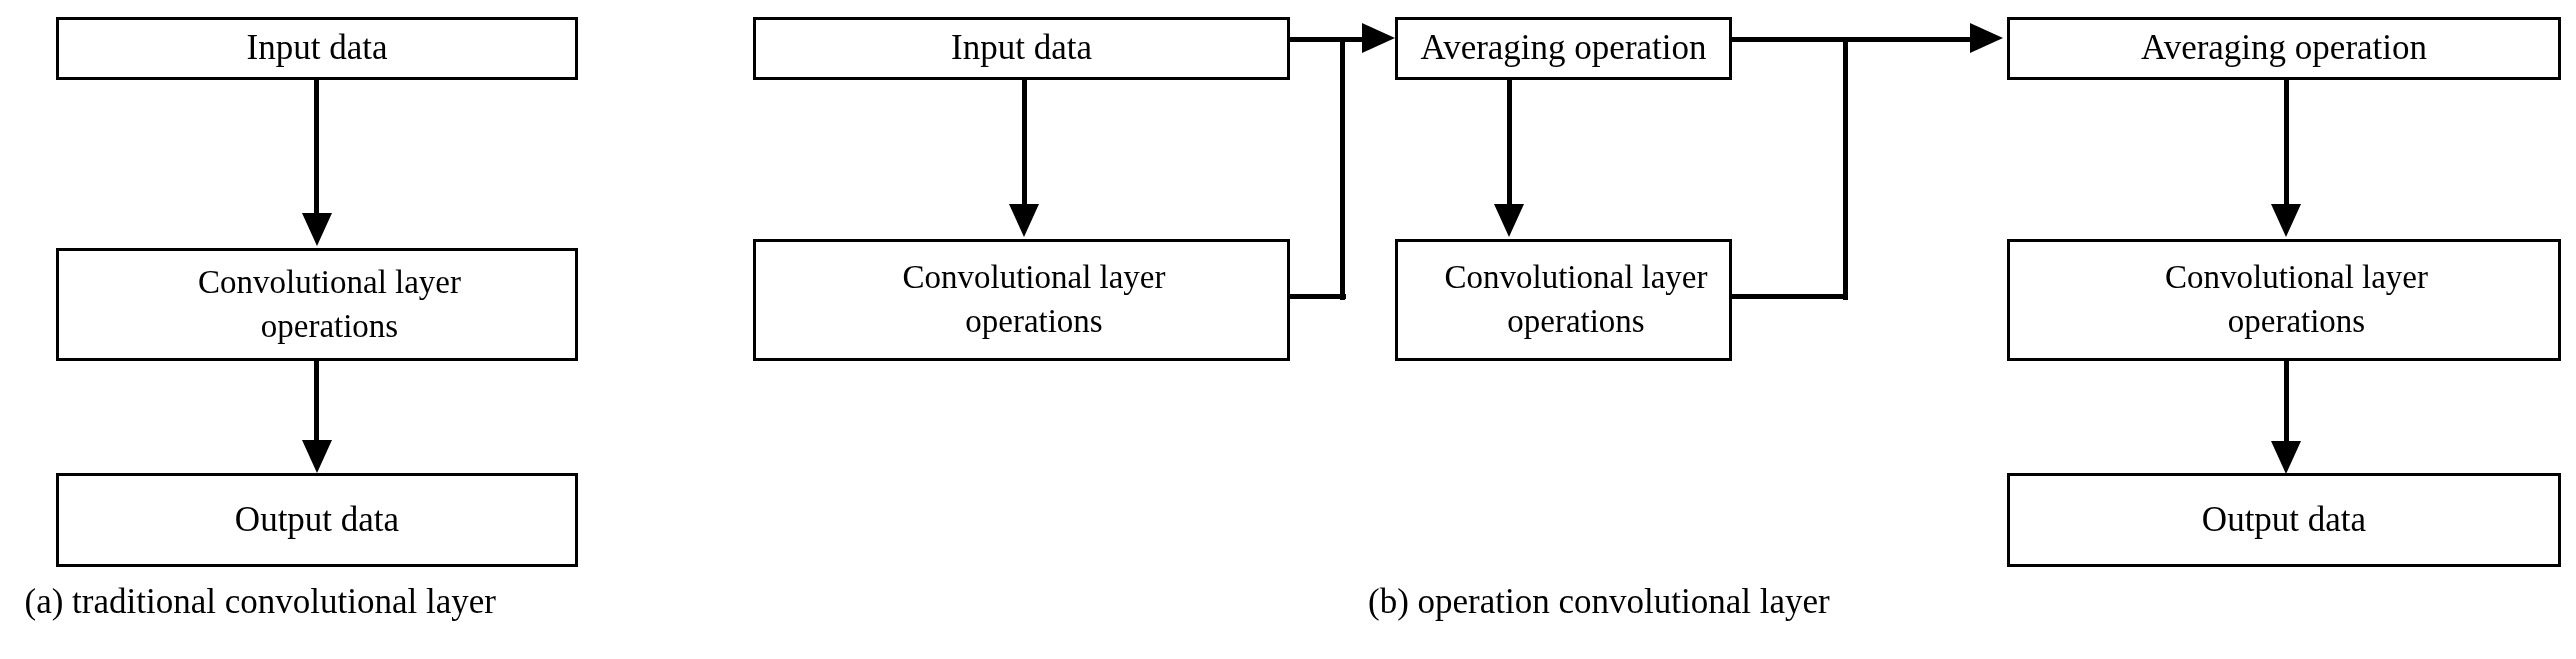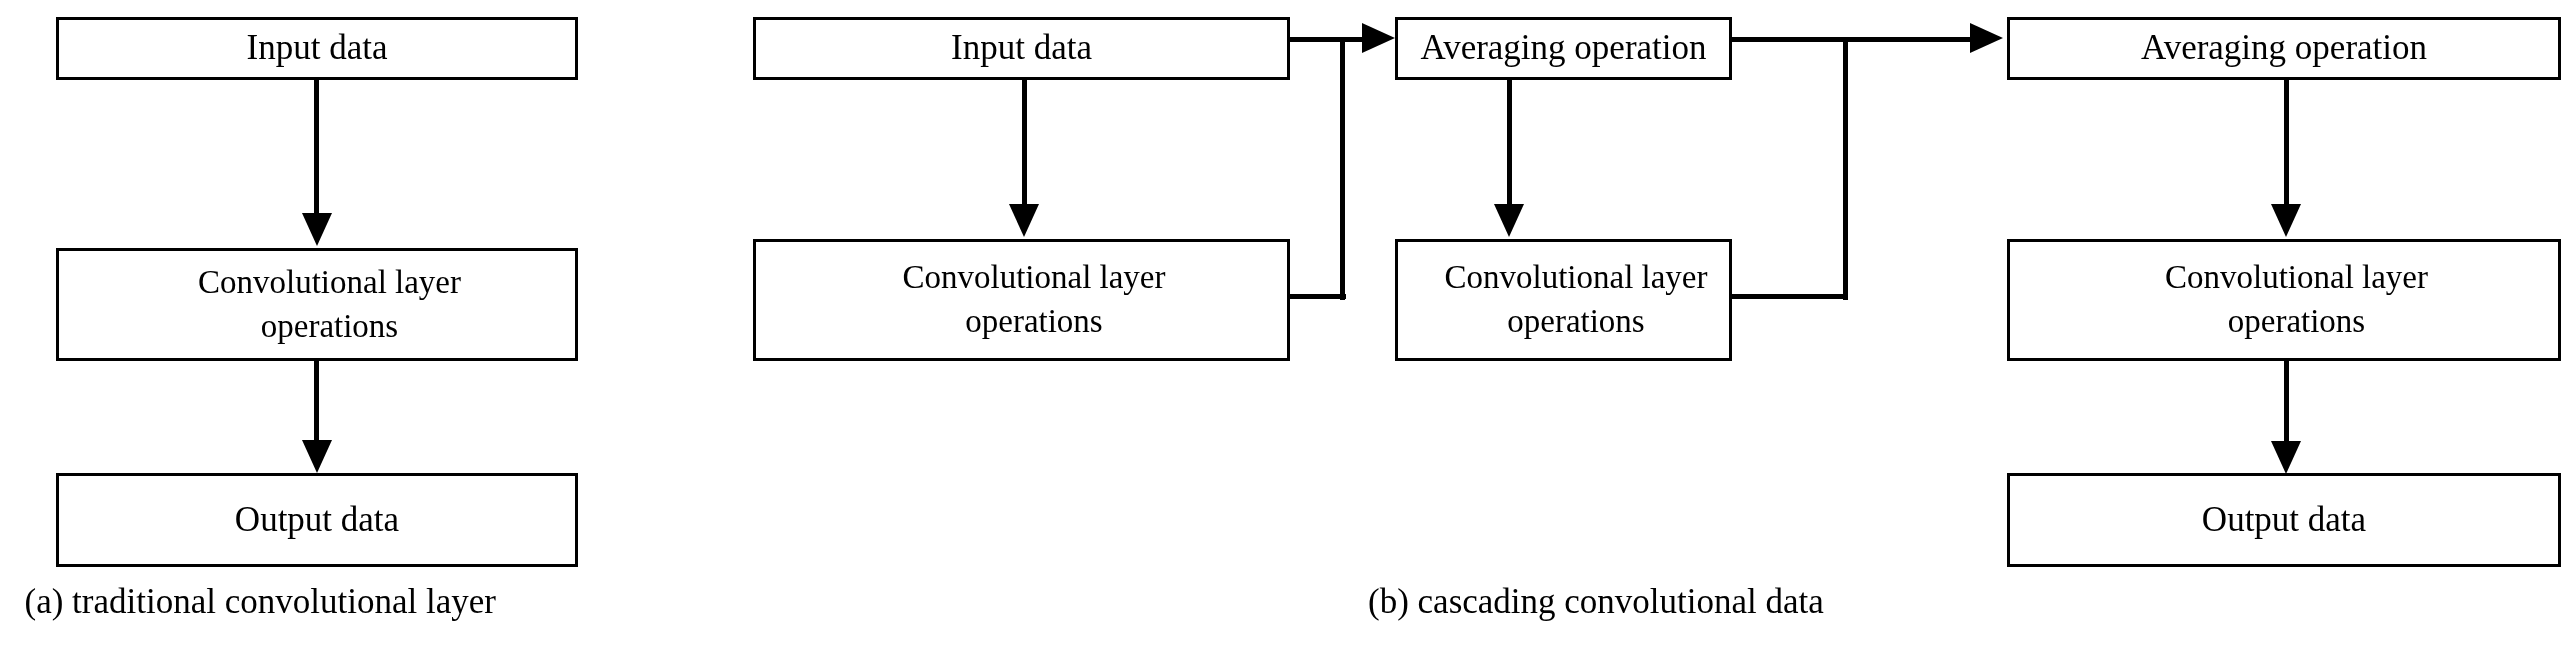--- a/index.html
+++ b/index.html
@@ -131,16 +131,16 @@
   <div class="arrow-down" style="left:2271px; top:204px;"></div>
 
   <div class="node twoline" style="left:2007px; top:239px; width:554px; height:122px;">Convolutional layer
 operations</div>
 
   <div class="seg-v" style="left:2284px; top:360px; height:83px;"></div>
   <div class="arrow-down" style="left:2271px; top:441px;"></div>
 
   <div class="node" style="left:2007px; top:473px; width:554px; height:94px;">Output data</div>
 
-  <div class="caption" style="left:1368px; top:582px;">(b) cascading convolutional data</div>
+  <div class="caption" style="left:1368px; top:582px;">(b) operation convolutional layer</div>
 
 </div>
 
 
 </body></html>

